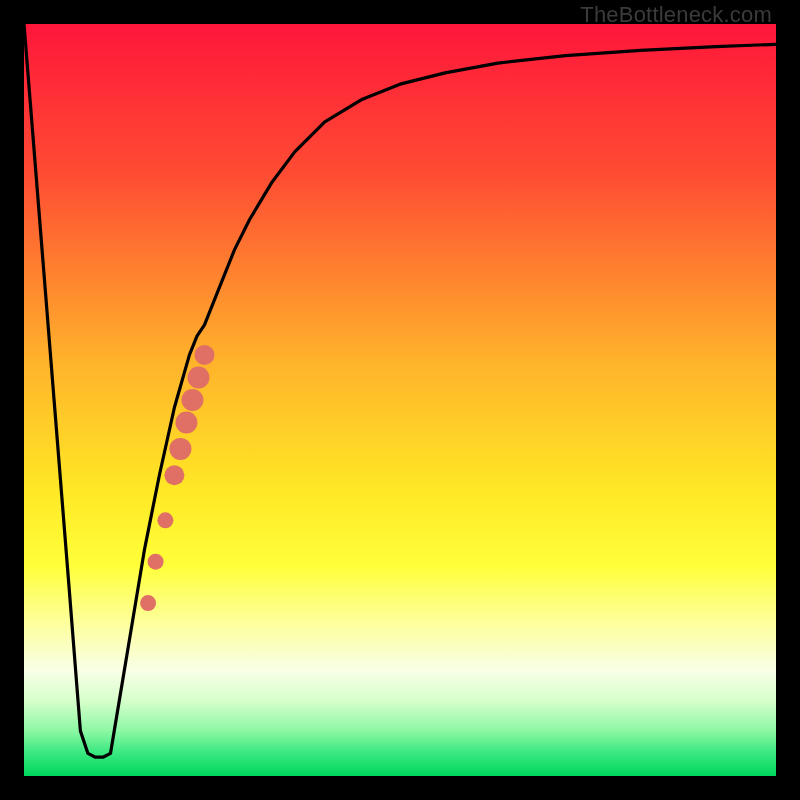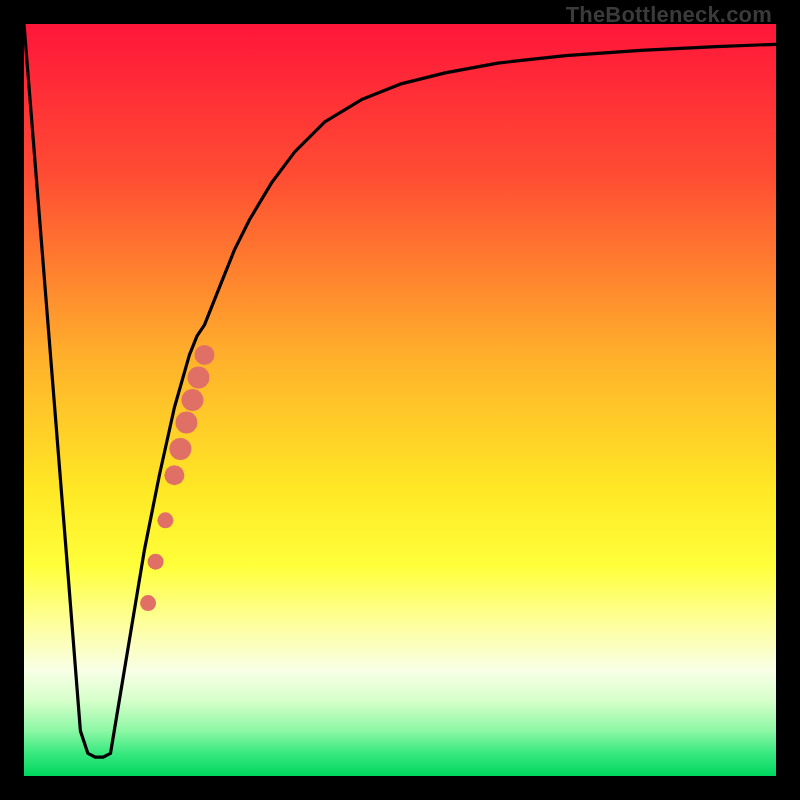--- a/index.html
+++ b/index.html
@@ -25,21 +25,21 @@
     width: 752px;
     height: 752px;
     overflow: hidden;
   }
   .watermark {
     position: absolute;
     top: 2px;
     right: 28px;
     color: #3b3b3b;
     font-size: 22px;
-    font-weight: 700;
+    font-weight: 400;
     letter-spacing: 0.2px;
     user-select: none;
   }
   svg { display: block; }
 </style>
 </head>
 <body>
 
 <div class="frame">
   <div class="plot-area">

